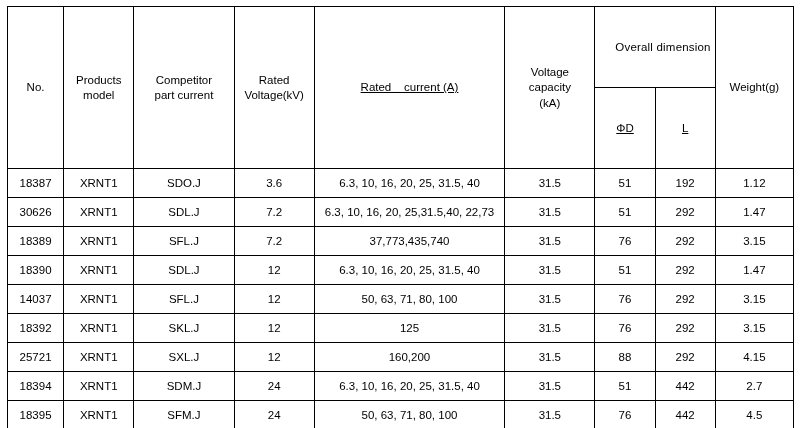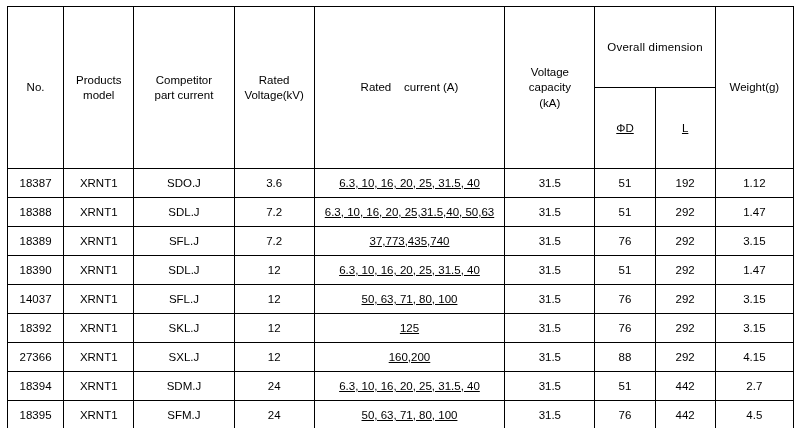--- a/index.html
+++ b/index.html
@@ -39,37 +39,37 @@
   }
   table.spec thead th {
     height: 74px;
   }
   table.spec tbody td {
     height: 22px;
   }
   td.left, th.left {
     text-align: left;
     padding-left: 6px;
-    text-decoration: underline;
   }
   .hdr-stack {
     display: flex;
     flex-direction: column;
     align-items: center;
     justify-content: center;
     gap: 1px;
   }
   .hdr-line { display: block; white-space: nowrap; }
-  .hdr-line.wide { letter-spacing: 0.2px; }
+  .hdr-line.wide { letter-spacing: 0.2px; text-align: right; }
   .sub-head {
     height: 24px;
     text-decoration: underline;
   }
   .rated-cur-label {
     white-space: pre;
+    text-decoration: underline;
   }
   
   col.c-no      { width: 56px; }
   col.c-model   { width: 70px; }
   col.c-part    { width: 100px; }
   col.c-volt    { width: 80px; }
   col.c-cur     { width: 190px; }
   col.c-break   { width: 90px; }
   col.c-phid    { width: 60px; }
   col.c-len     { width: 60px; }
@@ -146,25 +146,25 @@
         <td>XRNT1</td>
         <td>SDO.J</td>
         <td>3.6</td>
         <td class="left">6.3, 10, 16, 20, 25, 31.5, 40</td>
         <td>31.5</td>
         <td>51</td>
         <td>192</td>
         <td>1.12</td>
       </tr>
       <tr>
-        <td>18388</td>
+        <td>30626</td>
         <td>XRNT1</td>
         <td>SDL.J</td>
         <td>7.2</td>
-        <td class="left">6.3, 10, 16, 20, 25,31.5,40, 50,63</td>
+        <td class="left">6.3, 10, 16, 20, 25,31.5,40, 22,73</td>
         <td>31.5</td>
         <td>51</td>
         <td>292</td>
         <td>1.47</td>
       </tr>
       <tr>
         <td>18389</td>
         <td>XRNT1</td>
         <td>SFL.J</td>
         <td>7.2</td>
@@ -201,21 +201,21 @@
         <td>XRNT1</td>
         <td>SKL.J</td>
         <td>12</td>
         <td class="left">125</td>
         <td>31.5</td>
         <td>76</td>
         <td>292</td>
         <td>3.15</td>
       </tr>
       <tr>
-        <td>27366</td>
+        <td>25721</td>
         <td>XRNT1</td>
         <td>SXL.J</td>
         <td>12</td>
         <td class="left">160,200</td>
         <td>31.5</td>
         <td>88</td>
         <td>292</td>
         <td>4.15</td>
       </tr>
       <tr>

